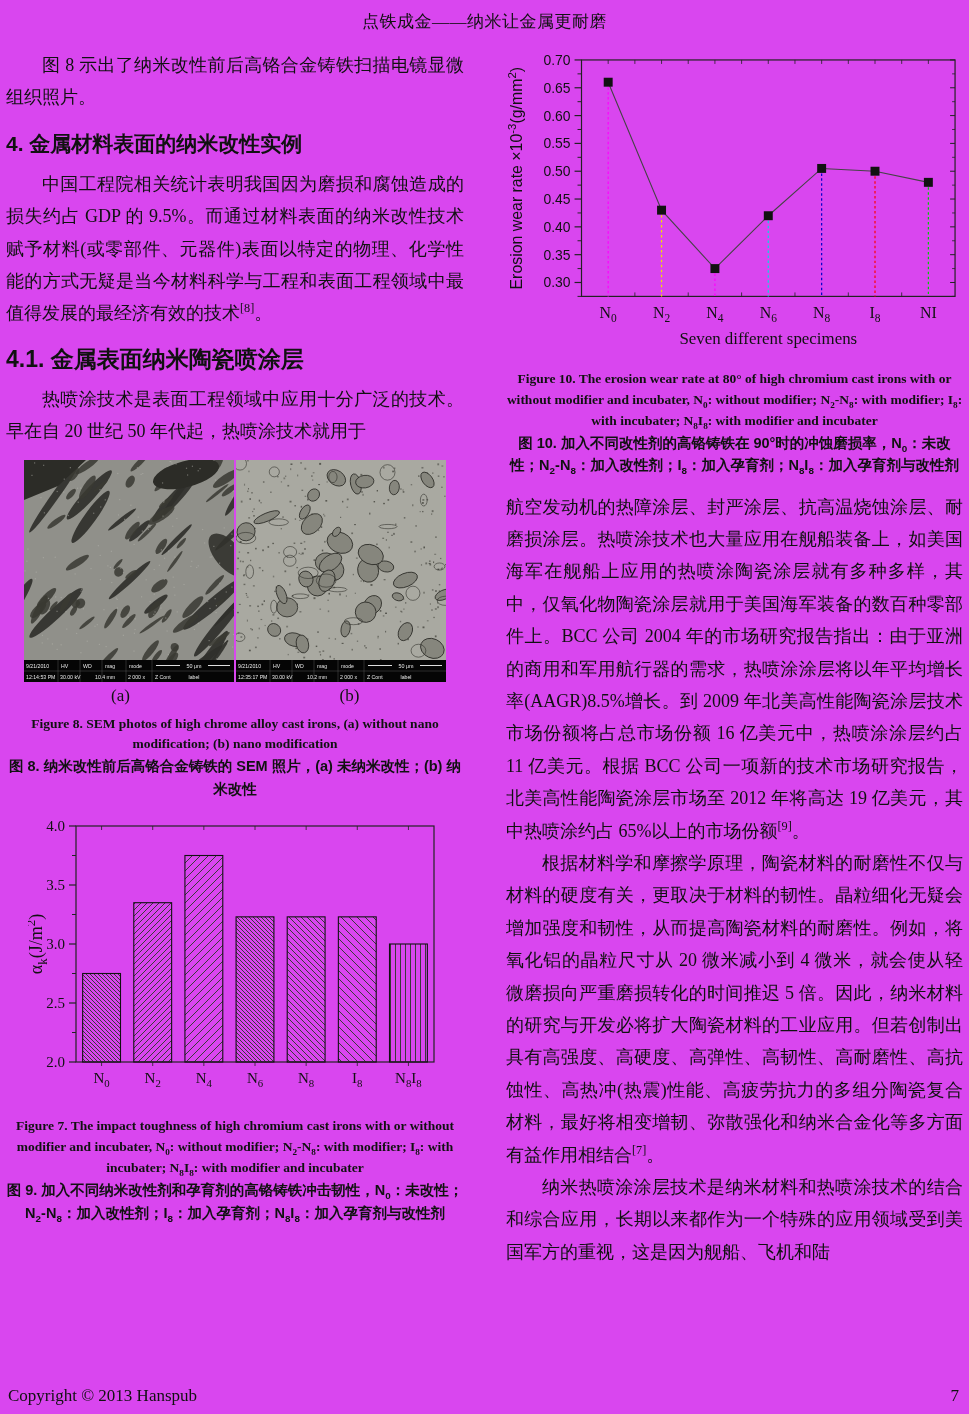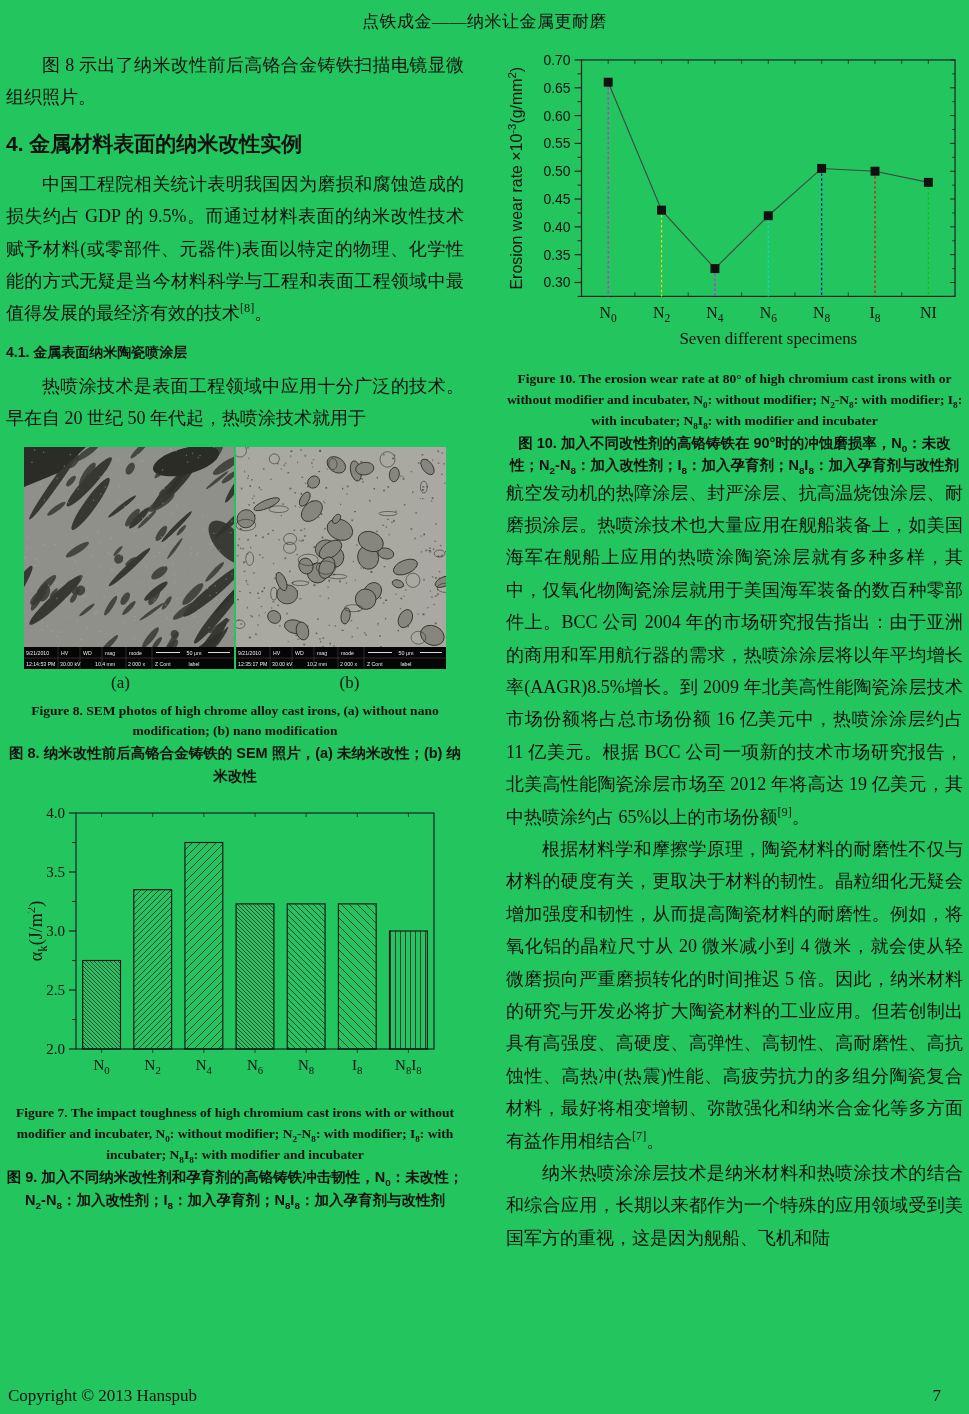--- a/index.html
+++ b/index.html
@@ -1,37 +1,37 @@
 <!DOCTYPE html>
 <html><head>
 <meta charset="utf-8">
 <style>
   html,body{margin:0;padding:0;background:#ffffff;}
-  .page{position:relative;width:969px;height:1414px;background:#22c55e;overflow:hidden;
+  .page{position:relative;width:969px;height:1414px;background:#d946ef;overflow:hidden;
         font-family:"Liberation Serif","DejaVu Serif",serif;color:#111;}
   .header{text-align:center;padding-top:10px;font-size:17px;letter-spacing:.5px;}
   .content{display:flex;gap:42px;padding:16px 6px 0 6px;}
   .col-left{width:462px;}
   .col-right{width:457px;}
   p.body{font-size:18px;line-height:1.8;text-align:justify;margin:0;}
   p.indent{text-indent:2em;}
   sup{font-size:68%;line-height:0;}
   sub{font-size:68%;line-height:0;}
   h2.sec{font-family:"Liberation Sans","DejaVu Sans",sans-serif;font-size:21px;font-weight:bold;margin:16px 0 10px 0;}
-  h3.sec{font-family:"Liberation Sans","DejaVu Sans",sans-serif;font-size:14px;font-weight:bold;margin:14px 0 8px 0;}
+  h3.sec{font-family:"Liberation Sans","DejaVu Sans",sans-serif;font-size:23px;font-weight:bold;margin:14px 0 8px 0;}
   .figure{margin-top:12px;}
   .sem-row{display:flex;gap:2px;justify-content:center;}
   .sem-labels{display:flex;margin-top:4px;}
   .sem-labels span{width:50%;text-align:center;font-size:17px;}
   .caption{margin-top:8px;text-align:center;}
   .cap-en{font-size:13.5px;font-weight:bold;line-height:1.55;font-family:"Liberation Serif","DejaVu Serif",serif;}
   .cap-zh{font-size:14.5px;font-weight:bold;line-height:1.55;font-family:"Liberation Sans","DejaVu Sans",sans-serif;}
   .chart-wrap{display:flex;justify-content:center;}
-  .footer{position:absolute;left:8px;right:28px;bottom:8px;display:flex;justify-content:space-between;font-size:17px;}
-  .rc-text{margin-top:0;}
+  .footer{position:absolute;left:8px;right:10px;bottom:8px;display:flex;justify-content:space-between;font-size:17px;}
+  .rc-text{margin-top:14px;}
   svg text{user-select:none;}
 </style>
 </head>
 <body>
 
 <div class="page">
 
   <div class="header">点铁成金——纳米让金属更耐磨</div>
 
   <div class="content">

